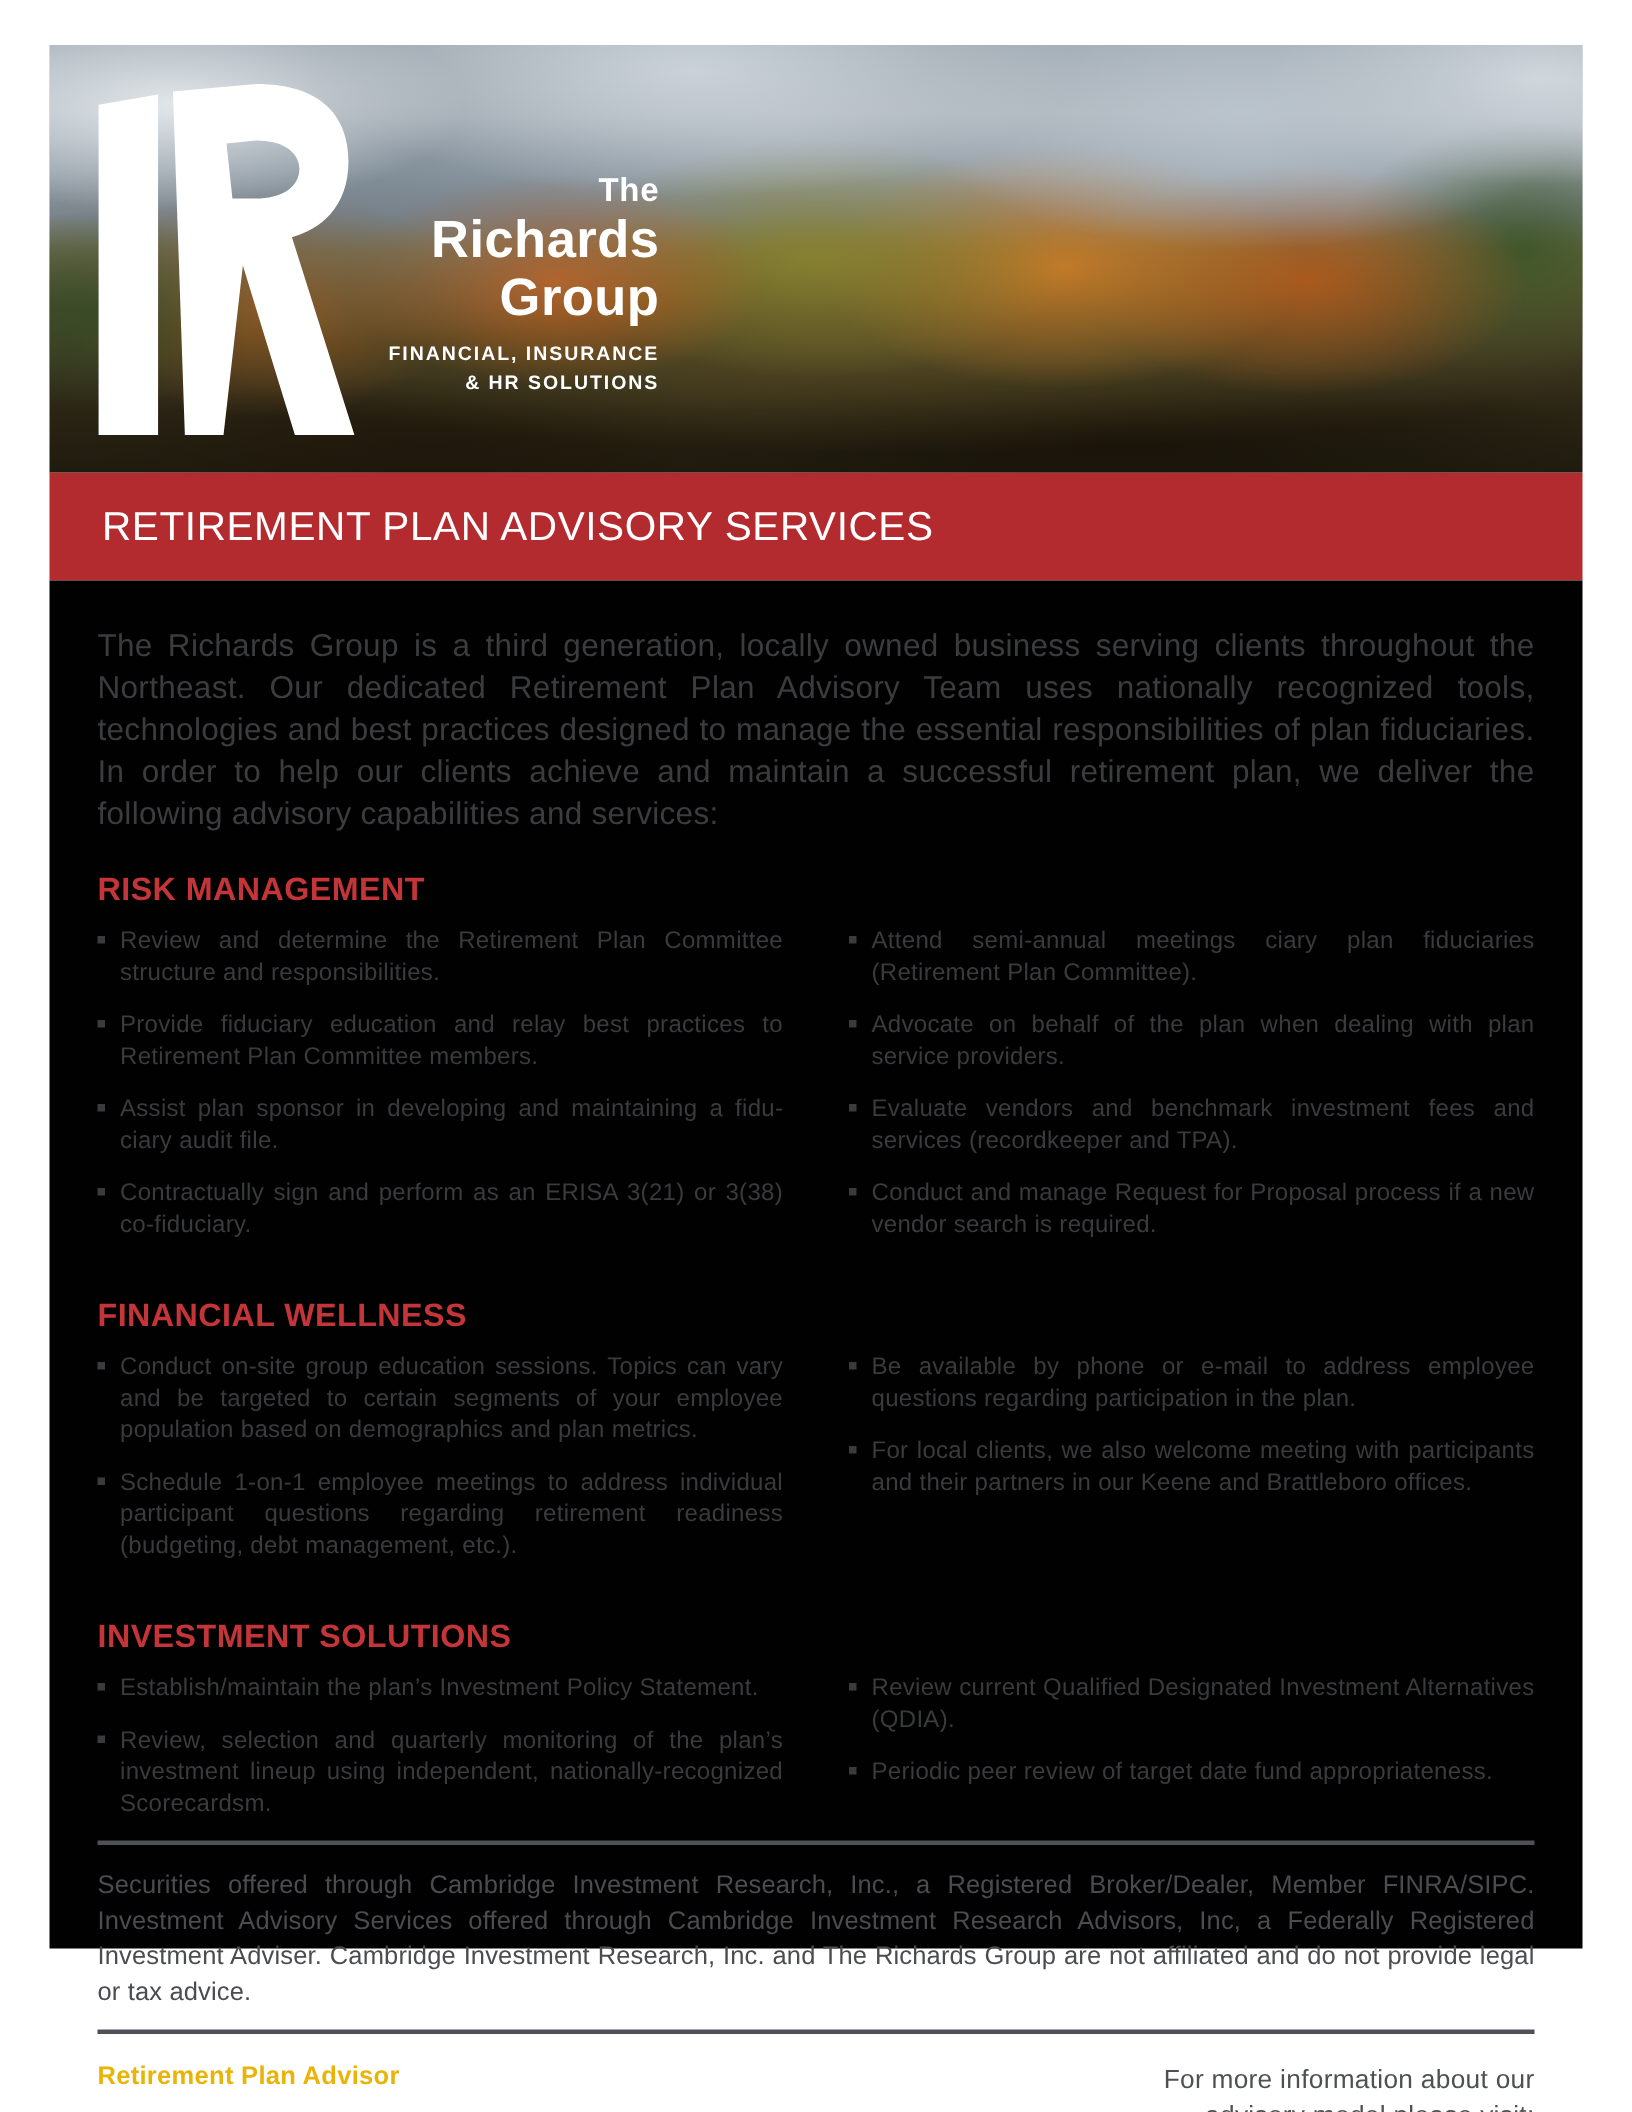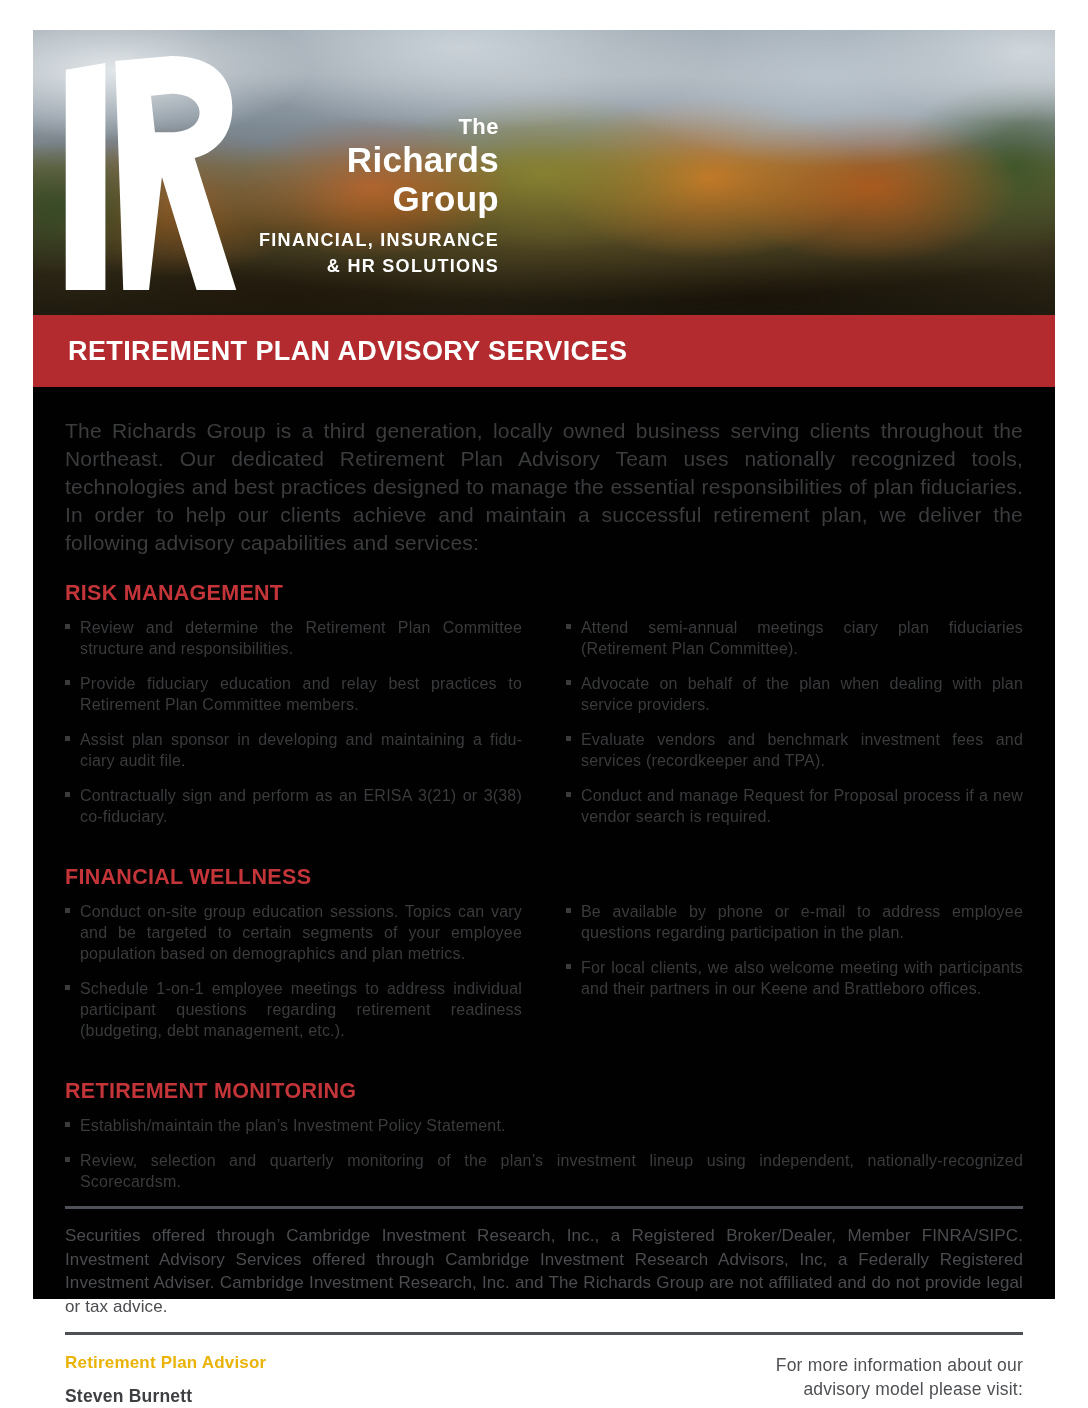--- a/index.html
+++ b/index.html
@@ -28,29 +28,29 @@
       radial-gradient(ellipse 400px 70px at 70% 92%, rgba(22,16,8,0.85), rgba(22,16,8,0) 78%),
       radial-gradient(ellipse 300px 60px at 25% 94%, rgba(30,22,10,0.8), rgba(30,22,10,0) 78%),
       linear-gradient(180deg,#9fa9b1 0%,#aeb6bd 16%,#97a1aa 30%,#7e868b 40%,#6f6b45 48%,#5f5830 56%,#4a4426 66%,#38321d 76%,#2a2414 86%,#1f1b0e 100%);
     text-align: right;
   }
   .logo{position:absolute;left:32px;top:24px;display:flex;}
   .logo svg{display:block;}
   .logo-text{margin-left:22px;margin-top:60px;color:#ffffff;}
   .logo-the{font-size:22px;font-weight:600;letter-spacing:0.5px;}
   .logo-name{font-size:35px;font-weight:bold;line-height:1.12;letter-spacing:0.3px;}
-  .logo-tagline{font-size:18px;font-weight:bold;letter-spacing:1.3px;line-height:1.45;margin-top:9px;}
+  .logo-tagline{font-size:13px;font-weight:bold;letter-spacing:1.3px;line-height:1.45;margin-top:9px;}
   .logo-tagline div{white-space:nowrap;}
   
   .banner{
     height:72px;background:#b32a2f;display:flex;align-items:center;
     padding:0 35px;box-sizing:border-box;
   }
   .banner h1{
-    margin:0;color:#ffffff;font-size:27px;font-weight:bold;letter-spacing:0.4px;
+    margin:0;color:#ffffff;font-size:27px;font-weight:normal;letter-spacing:0.4px;
   }
   
   .content{
     height:912px;background:#010101;box-sizing:border-box;
     padding:14px 32px 0 32px;display:flex;flex-direction:column;
   }
   .intro{
     margin:16px 0 0 0;color:#3b3c3e;font-size:21px;line-height:28px;
     letter-spacing:0.2px;text-align:justify;
   }
@@ -134,25 +134,29 @@
             <li><span class="sq"></span><span>Schedule 1-on-1 employee meetings to address individ­ual participant questions regarding retirement readiness (budgeting, debt management, etc.).</span></li>
           </ul>
         <ul class="blist">
             <li><span class="sq"></span><span>Be available by phone or e-mail to address employee questions regarding participation in the plan.</span></li>
             <li><span class="sq"></span><span>For local clients, we also welcome meeting with partic­ipants and their partners in our Keene and Brattleboro offices.</span></li>
           </ul>
       </div>
     </section>
 
     <section>
-      <h2 class="sec">RETIREMENT MONITORING</h2>
+      <h2 class="sec">INVESTMENT SOLUTIONS</h2>
       <div class="cols">
         <ul class="blist">
             <li><span class="sq"></span><span>Establish/maintain the plan’s Investment Policy Statement.</span></li>
             <li><span class="sq"></span><span>Review, selection and quarterly monitoring of the plan’s investment lineup using independent, nationally-recog­nized Scorecardsm.</span></li>
+          </ul>
+        <ul class="blist">
+            <li><span class="sq"></span><span>Review current Qualified Designated Investment Alterna­tives (QDIA).</span></li>
+            <li><span class="sq"></span><span>Periodic peer review of target date fund appropriateness.</span></li>
           </ul>
       </div>
     </section>
 
     <div class="bottom">
       <hr class="rule">
       <p class="disclaimer">Securities offered through Cambridge Investment Research, Inc., a Registered Broker/Dealer, Member FINRA/SIPC. Investment Advisory Services offered through Cambridge Investment Research Advisors, Inc, a Federally Registered Investment Adviser. Cambridge Investment Research, Inc. and The Richards Group are not affiliated and do not provide legal or tax advice.</p>
       <hr class="rule2">
       <div class="footer">
         <div class="contact">

